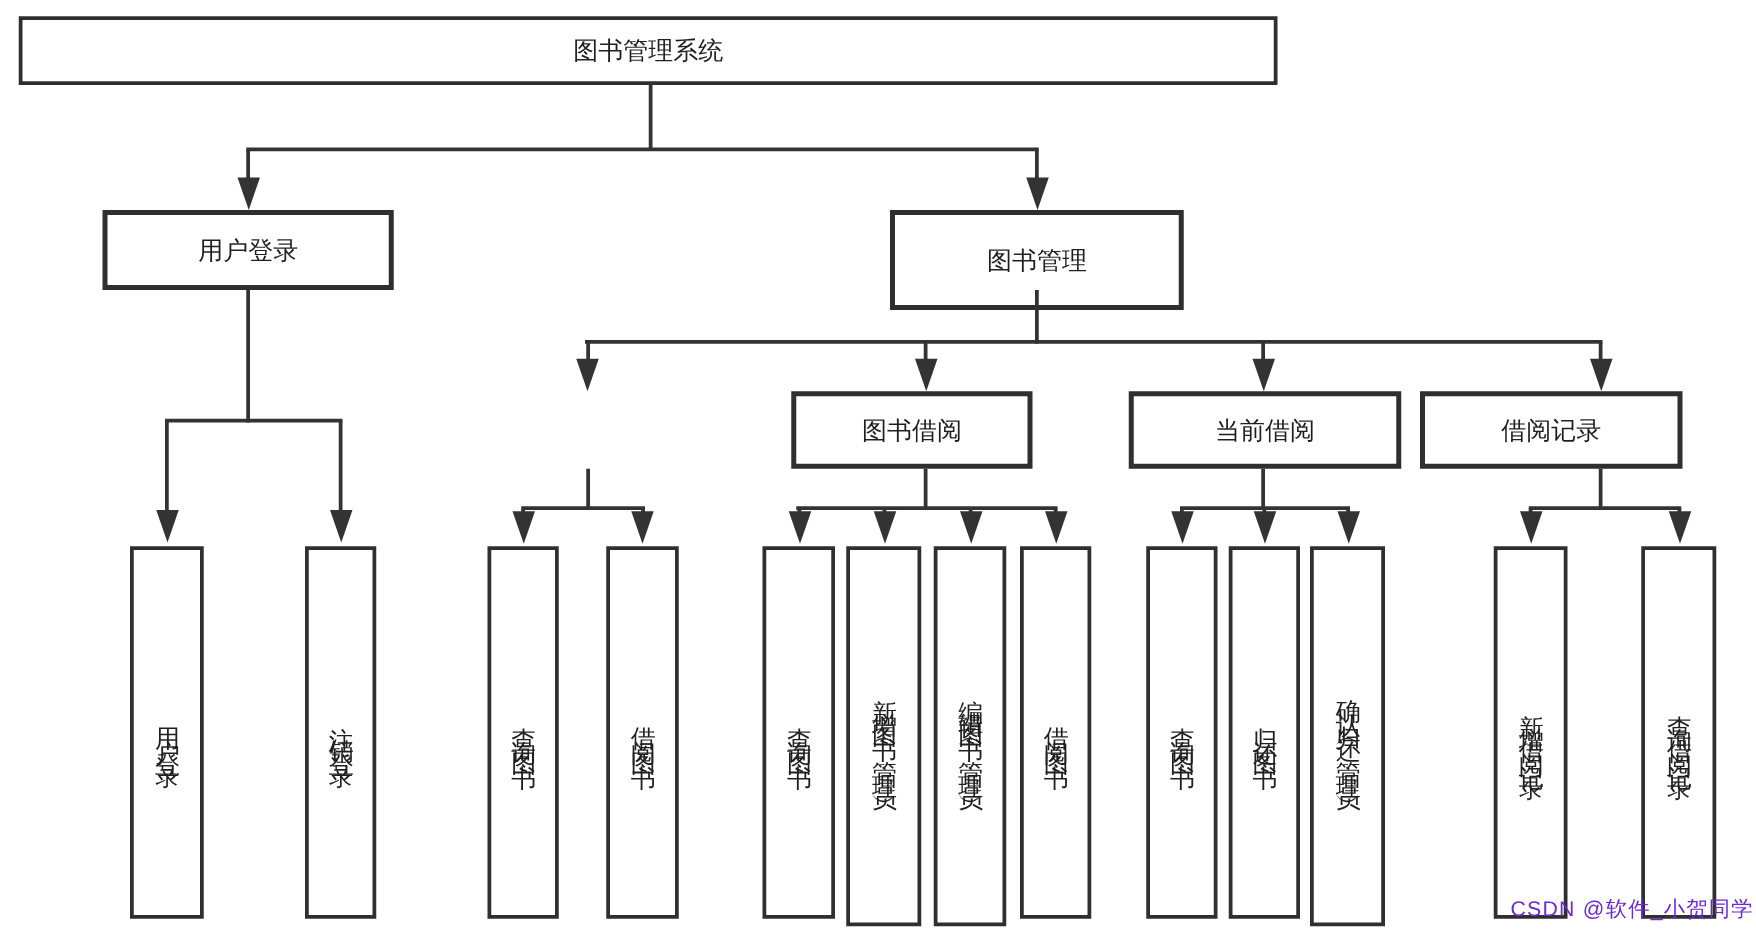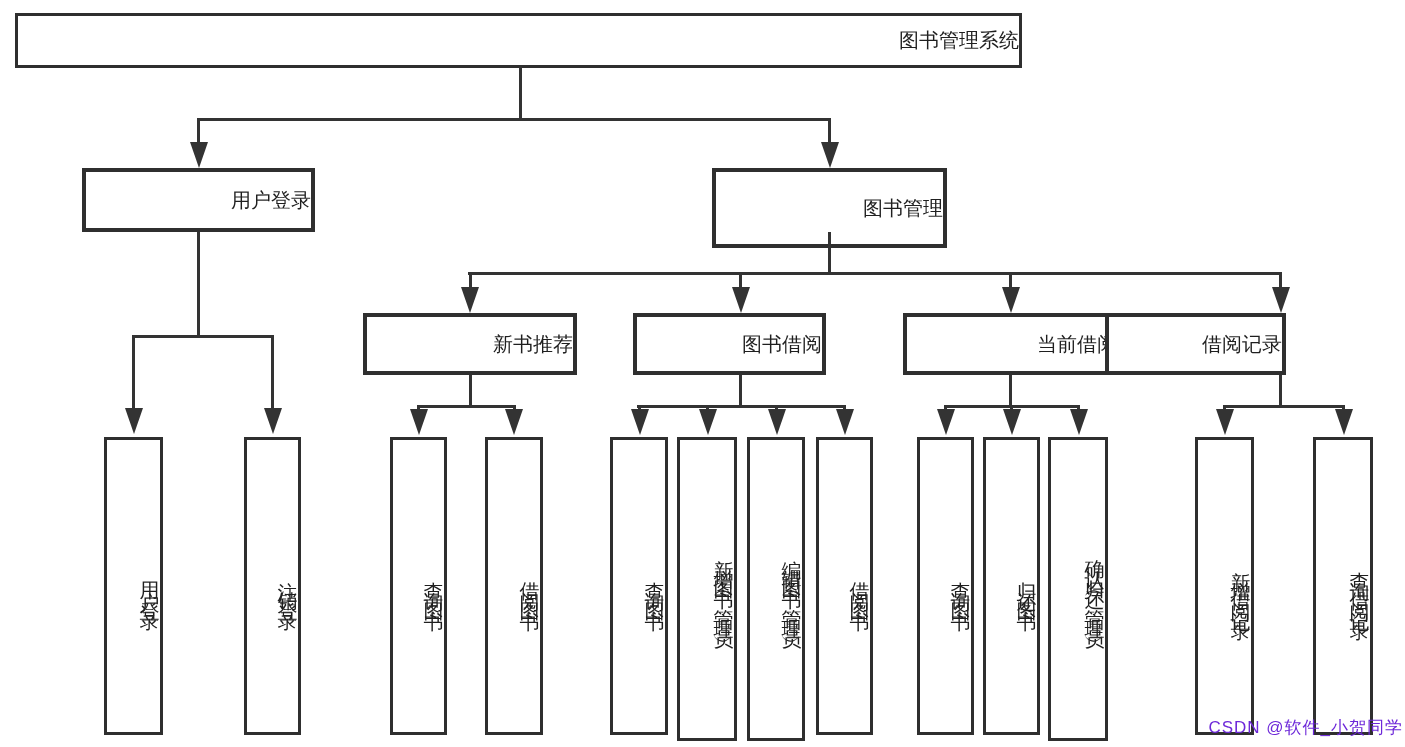--- a/index.html
+++ b/index.html
@@ -12,21 +12,21 @@
     color: #1f1f1f;
     overflow: hidden;
   }
   .box {
     position: absolute;
     box-sizing: border-box;
     background: #ffffff;
     border: 3px solid #2f2f2f;
     display: flex;
     align-items: center;
-    justify-content: flex-end;
+    justify-content: center;
     font-size: 20px;
     color: #1f1f1f;
   }
   .lvl { border-width: 4px; }
   .vwrap { }
   .vtext {
     writing-mode: vertical-rl;
     text-orientation: mixed;
     letter-spacing: 10px;
     line-height: 1;
@@ -85,30 +85,27 @@
   <div class="hline" style="left:468px;top:272px;width:814px"></div>
   <div class="vline" style="left:469px;top:274px;height:16px"></div>
   <div class="arrow" style="left:461px;top:287px"></div>
   <div class="vline" style="left:739px;top:274px;height:16px"></div>
   <div class="arrow" style="left:731.5px;top:287px"></div>
   <div class="vline" style="left:1009px;top:274px;height:16px"></div>
   <div class="arrow" style="left:1001.5px;top:287px"></div>
   <div class="vline" style="left:1279px;top:274px;height:16px"></div>
   <div class="arrow" style="left:1271.5px;top:287px"></div>
 
-  <div class="box lvl" style="left:363px;top:313px;width:214px;height:62px">
-    <span>新书推荐</span>
-  </div>
   <div class="box lvl" style="left:633px;top:313px;width:193px;height:62px">
     <span>图书借阅</span>
   </div>
   <div class="box lvl" style="left:903px;top:313px;width:218px;height:62px">
     <span>当前借阅</span>
   </div>
-  <div class="box lvl" style="left:1105px;top:313px;width:181px;height:62px">
+  <div class="box lvl" style="left:1136px;top:313px;width:210px;height:62px">
     <span>借阅记录</span>
   </div>
 
   <div class="vline" style="left:469px;top:375px;height:33px"></div>
   <div class="vline" style="left:739px;top:375px;height:33px"></div>
   <div class="vline" style="left:1009px;top:375px;height:33px"></div>
   <div class="vline" style="left:1279px;top:375px;height:33px"></div>
 
   <div class="hline" style="left:417px;top:405px;width:99px"></div>
   <div class="hline" style="left:637px;top:405px;width:209px"></div>

